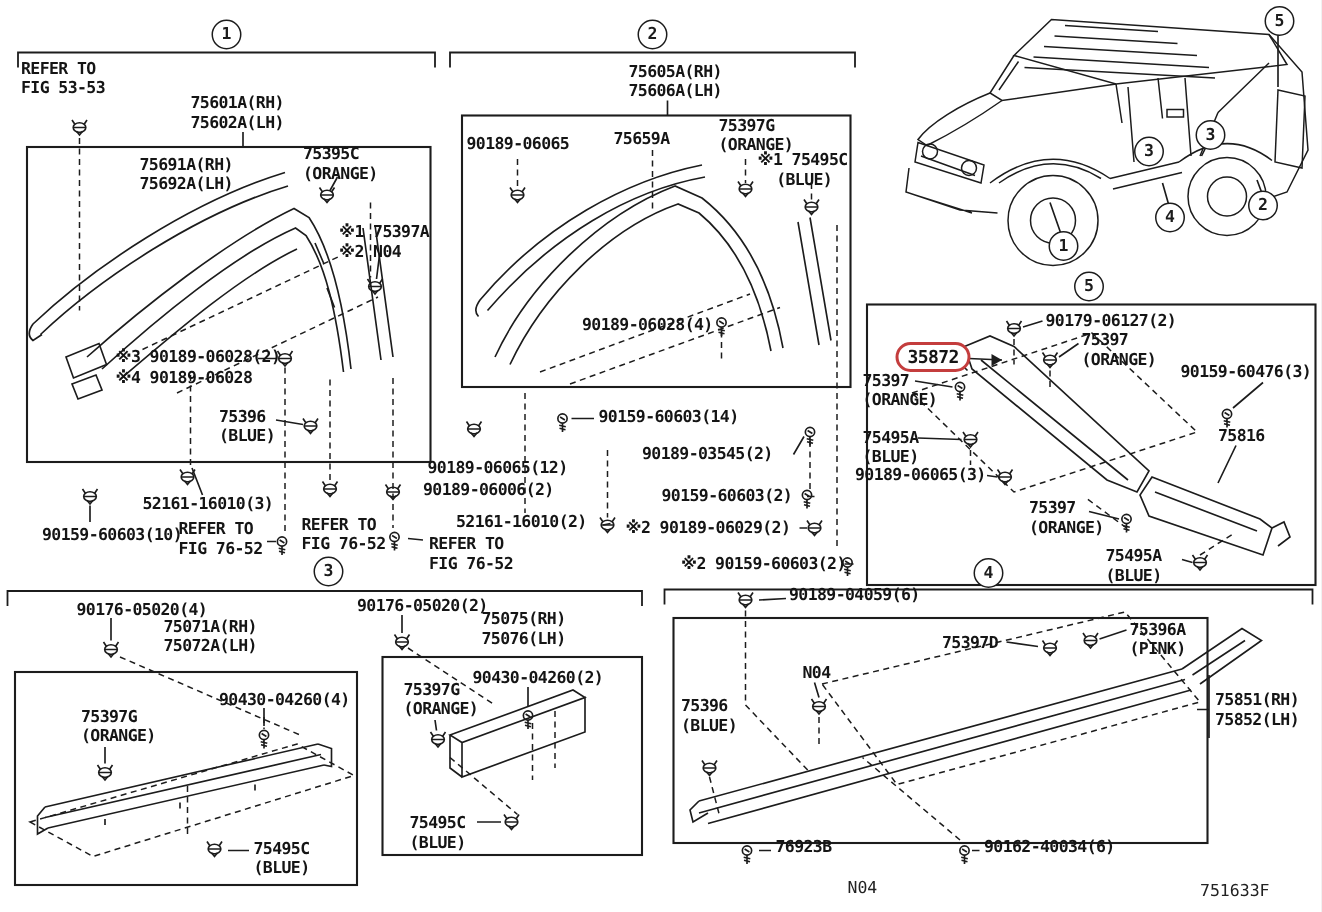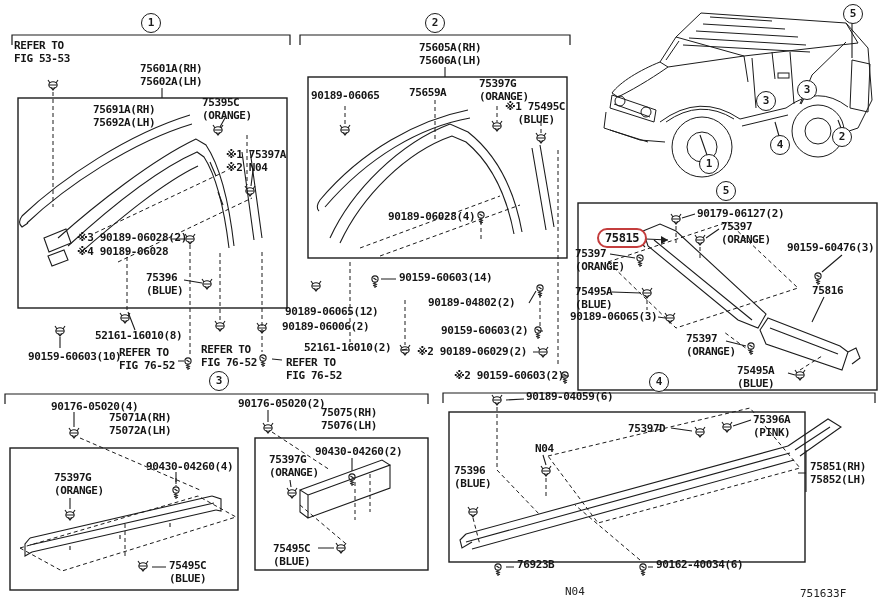--- a/index.html
+++ b/index.html
@@ -200,61 +200,61 @@
   <div class="circ" style="left:699px;top:154px">1</div>
   <div class="circ" style="left:832px;top:127px">2</div>
   <div class="circ" style="left:756px;top:91px">3</div>
   <div class="circ" style="left:797px;top:80px">3</div>
   <div class="circ" style="left:770px;top:135px">4</div>
   <div class="circ" style="left:843px;top:4px">5</div>
 
 
   <div class="lbl" style="left:14px;top:40px">REFER TO
 FIG 53-53</div>
-  <div class="lbl" style="left:140px;top:63px">75601A(RH)
+  <div class="lbl" style="left:127px;top:63px">75601A(RH)
 75602A(LH)</div>
   <div class="lbl" style="left:93px;top:104px">75691A(RH)
 75692A(LH)</div>
   <div class="lbl" style="left:202px;top:97px">75395C
 (ORANGE)</div>
   <div class="lbl" style="left:226px;top:149px">※1 75397A
 ※2 N04</div>
   <div class="lbl" style="left:77px;top:232px">※3 90189-06028(2)</div>
   <div class="lbl" style="left:77px;top:246px">※4 90189-06028</div>
   <div class="lbl" style="left:146px;top:272px">75396
 (BLUE)</div>
-  <div class="lbl" style="left:95px;top:330px">52161-16010(8)</div>
+  <div class="lbl" style="left:95px;top:330px">52161-16010(3)</div>
   <div class="lbl" style="left:28px;top:351px">90159-60603(10)</div>
   <div class="lbl" style="left:119px;top:347px">REFER TO
 FIG 76-52</div>
   <div class="lbl" style="left:201px;top:344px">REFER TO
 FIG 76-52</div>
   <div class="lbl" style="left:286px;top:357px">REFER TO
 FIG 76-52</div>
 
   <div class="lbl" style="left:419px;top:42px">75605A(RH)
 75606A(LH)</div>
   <div class="lbl" style="left:311px;top:90px">90189-06065</div>
   <div class="lbl" style="left:409px;top:87px">75659A</div>
   <div class="lbl" style="left:479px;top:78px">75397G
 (ORANGE)</div>
   <div class="lbl" style="left:505px;top:101px">※1 75495C
   (BLUE)</div>
   <div class="lbl" style="left:388px;top:211px">90189-06028(4)</div>
   <div class="lbl" style="left:399px;top:272px">90159-60603(14)</div>
   <div class="lbl" style="left:285px;top:306px">90189-06065(12)</div>
   <div class="lbl" style="left:282px;top:321px">90189-06006(2)</div>
-  <div class="lbl" style="left:428px;top:297px">90189-04802(2)</div>
+  <div class="lbl" style="left:428px;top:297px">90189-03545(2)</div>
   <div class="lbl" style="left:441px;top:325px">90159-60603(2)</div>
   <div class="lbl" style="left:304px;top:342px">52161-16010(2)</div>
   <div class="lbl" style="left:417px;top:346px">※2 90189-06029(2)</div>
   <div class="lbl" style="left:454px;top:370px">※2 90159-60603(2)</div>
 
   <div class="lbl" style="left:697px;top:208px">90179-06127(2)</div>
-  <div class="hl" style="left:597px;top:228px">75815</div>
+  <div class="hl" style="left:597px;top:228px">35872</div>
   <div class="lbl" style="left:721px;top:221px">75397
 (ORANGE)</div>
   <div class="lbl" style="left:575px;top:248px">75397
 (ORANGE)</div>
   <div class="lbl" style="left:787px;top:242px">90159-60476(3)</div>
   <div class="lbl" style="left:575px;top:286px">75495A
 (BLUE)</div>
   <div class="lbl" style="left:570px;top:311px">90189-06065(3)</div>
   <div class="lbl" style="left:812px;top:285px">75816</div>
   <div class="lbl" style="left:686px;top:333px">75397

